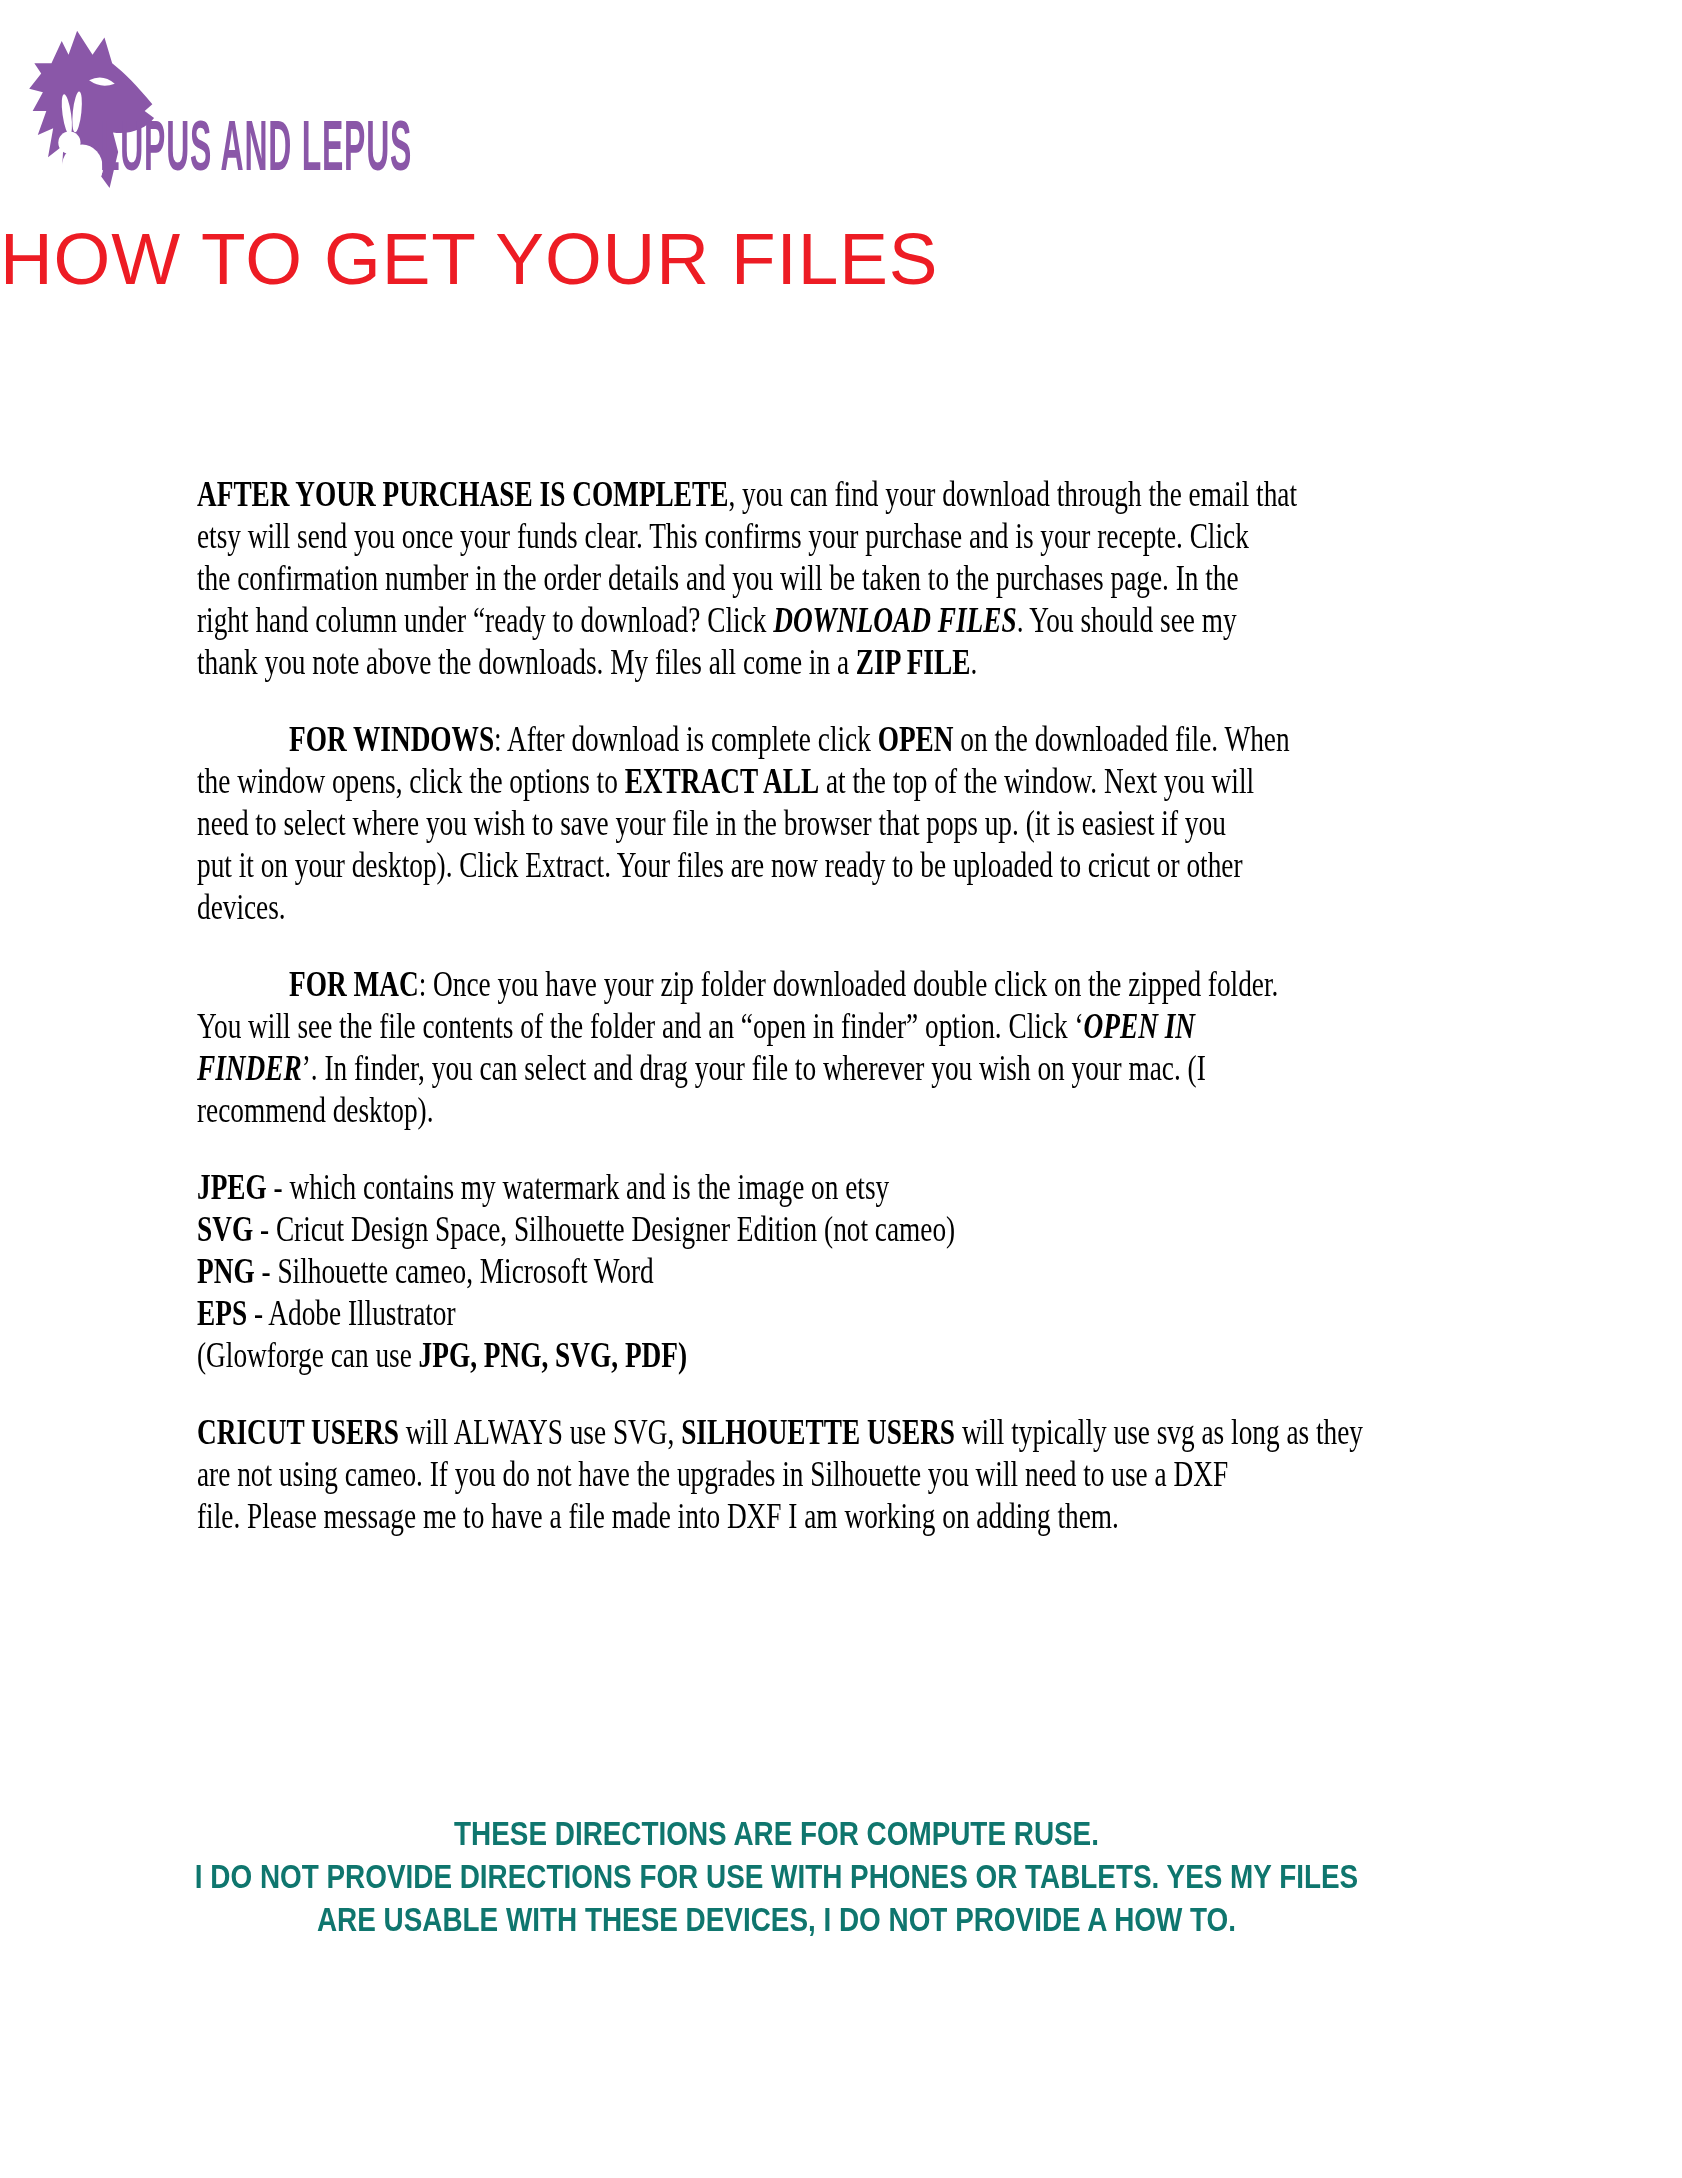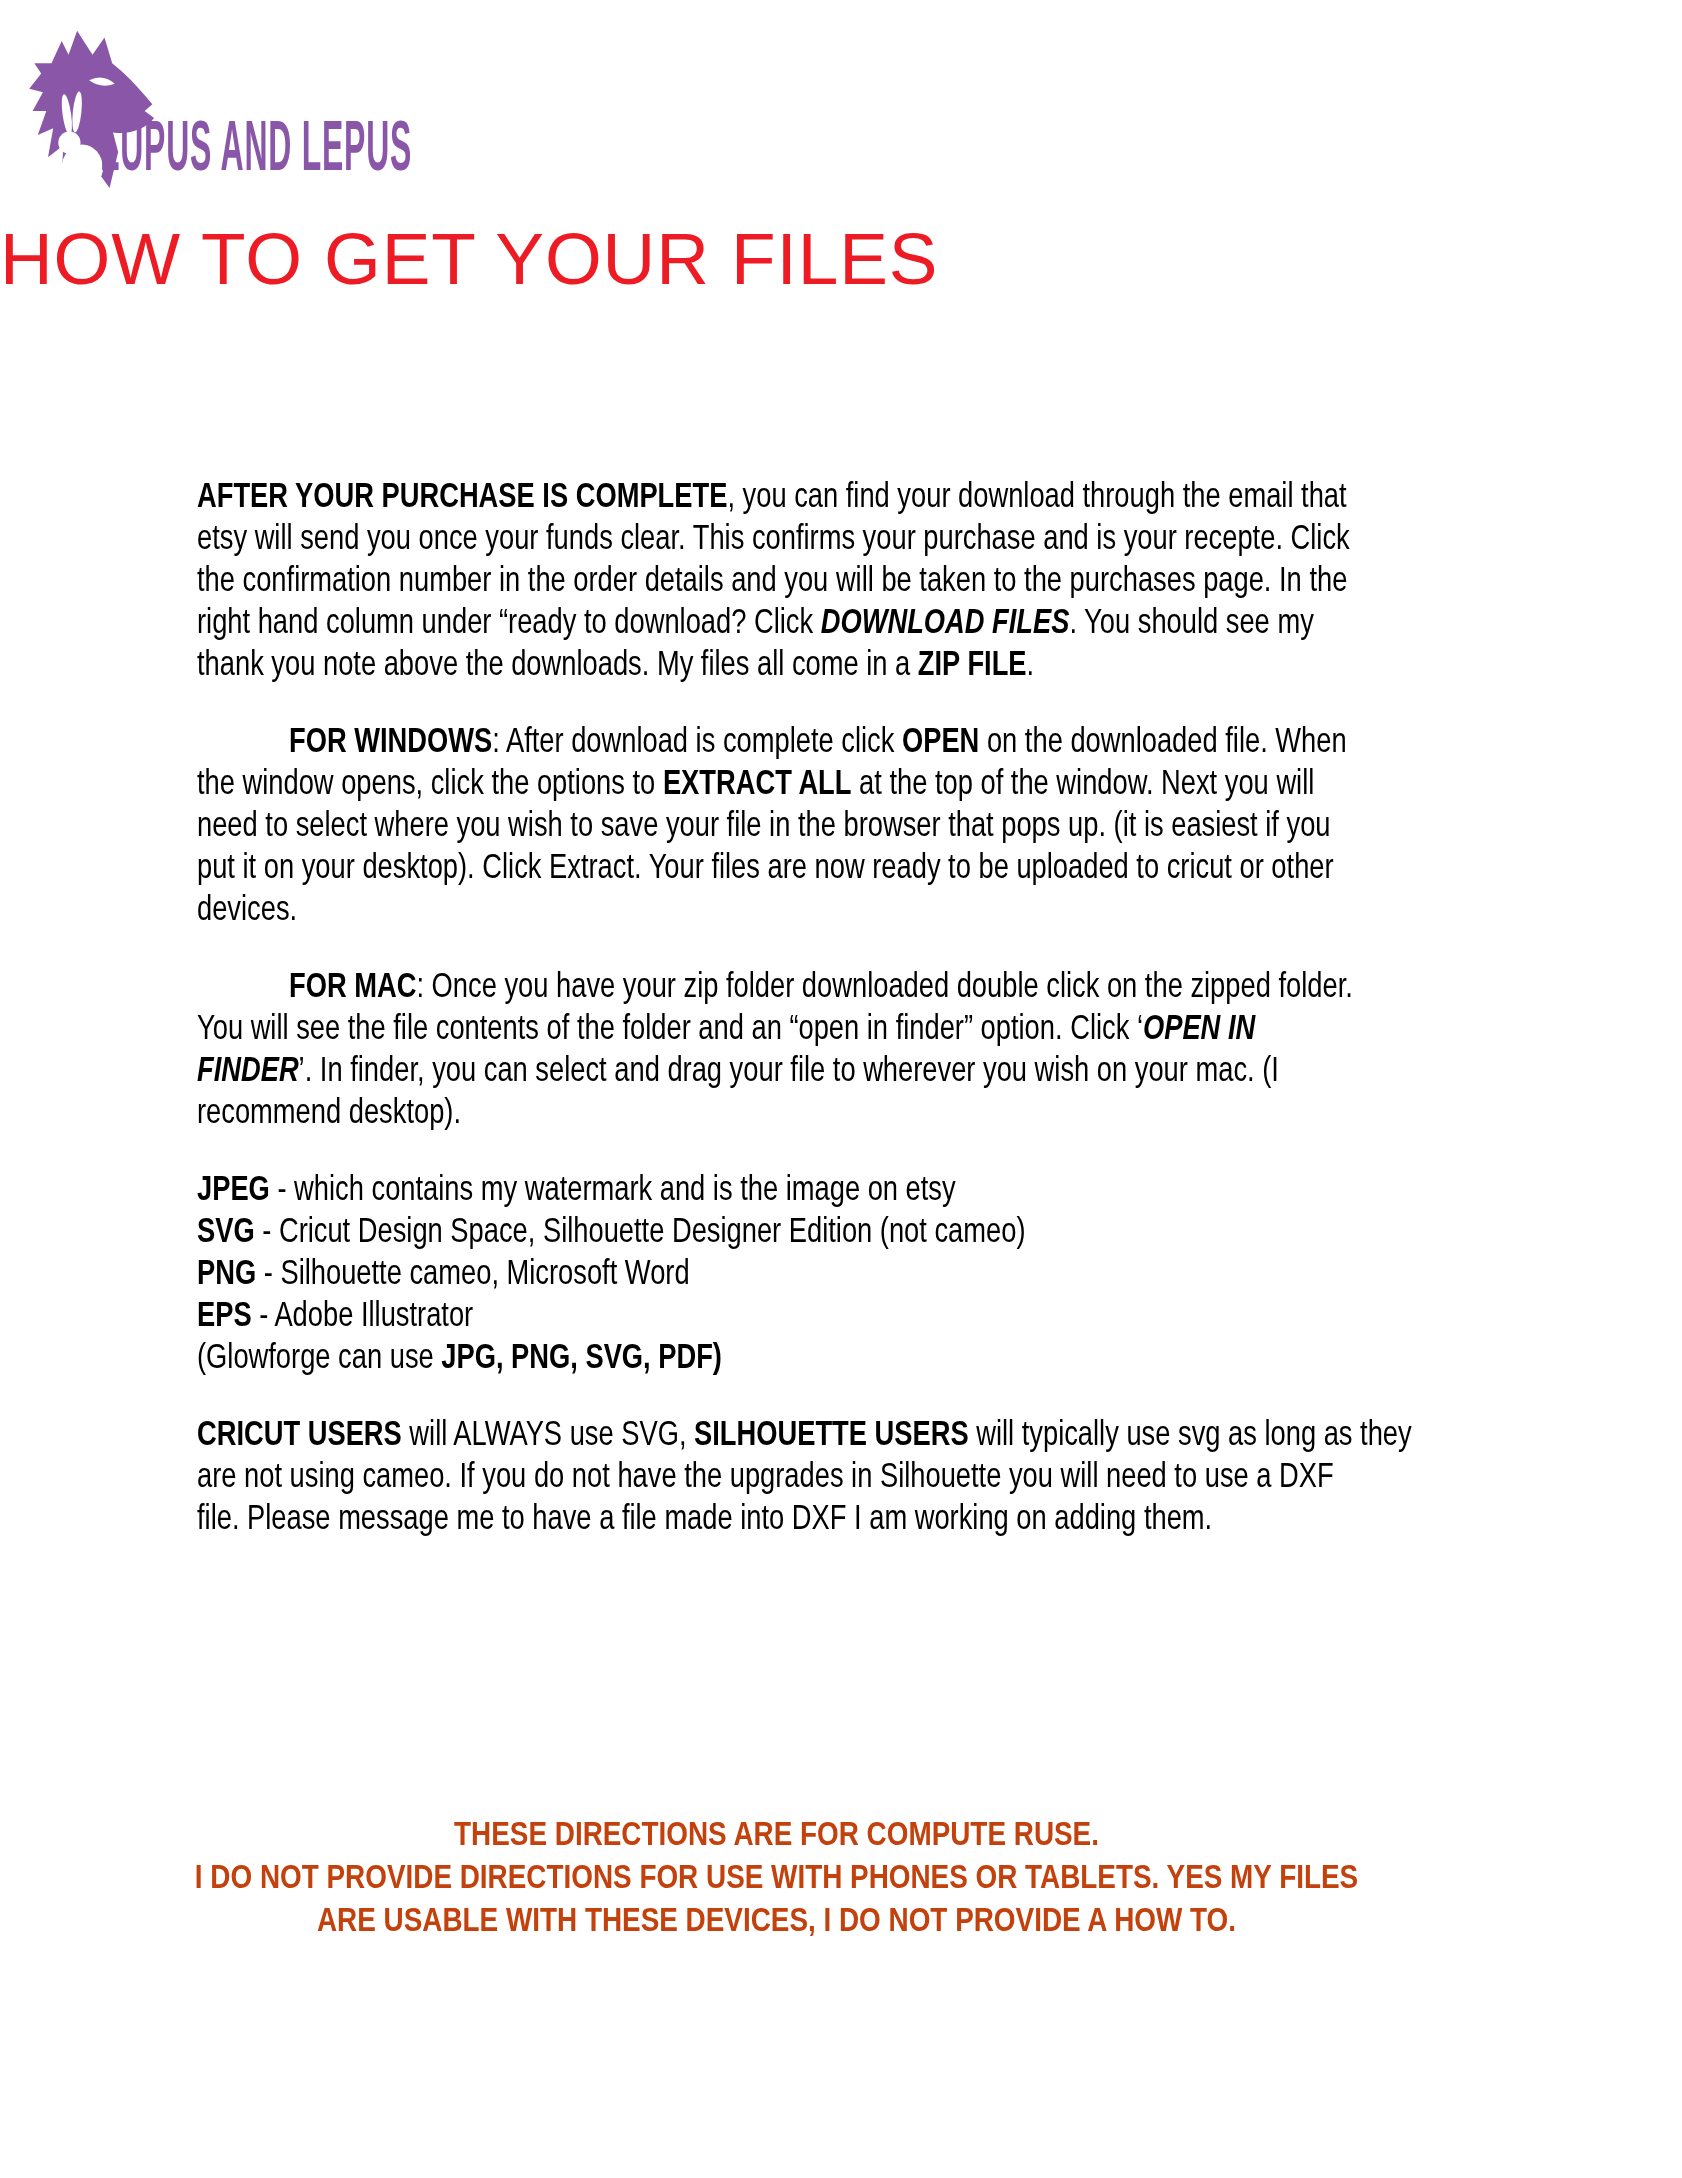--- a/index.html
+++ b/index.html
@@ -13,30 +13,30 @@
     position:absolute;left:100px;top:85px;line-height:81px;font-size:71px;font-weight:bold;
     letter-spacing:1.7px;white-space:nowrap;transform:scaleX(.45);transform-origin:0 0;color:#8a57a8;
   }
   
   .title{
     position:absolute;top:197px;left:0;width:100%;color:#ed1c24;
     font-size:73px;line-height:83px;letter-spacing:0.9px;font-weight:normal;
   }
   
   .bodytext{position:absolute;left:197px;top:454px;width:1314px;}
-  .para{margin:0 0 35px 0;}
+  .para{margin:0 0 35px 0;font-family:Liberation Serif, serif;}
   .line{
     font-size:35px;line-height:42px;white-space:nowrap;
     transform:scaleX(.78);transform-origin:0 50%;
   }
   .line.indent{padding-left:118px;}
   .line span.b{font-weight:bold;}
   .line span.bi{font-weight:bold;font-style:italic;}
   
-  .warning{position:absolute;left:0;top:1792px;width:100%;text-align:center;color:#c2410c;font-weight:bold;}
+  .warning{position:absolute;left:0;top:1792px;width:100%;text-align:center;color:#0f766e;font-weight:bold;}
   .warning .fline{
     font-size:34px;line-height:43px;white-space:nowrap;
     transform:scaleX(.82);transform-origin:50% 50%;
   }
   
   .bottombar{position:absolute;left:39px;top:2170px;width:1607px;height:8.6px;border-radius:5.2px;background:#4a6fe3;}
 </style>
 </head>
 <body>
 

